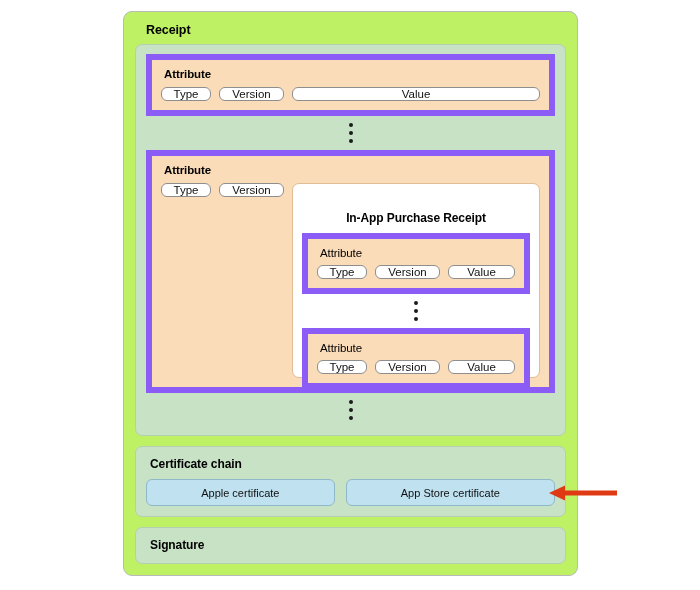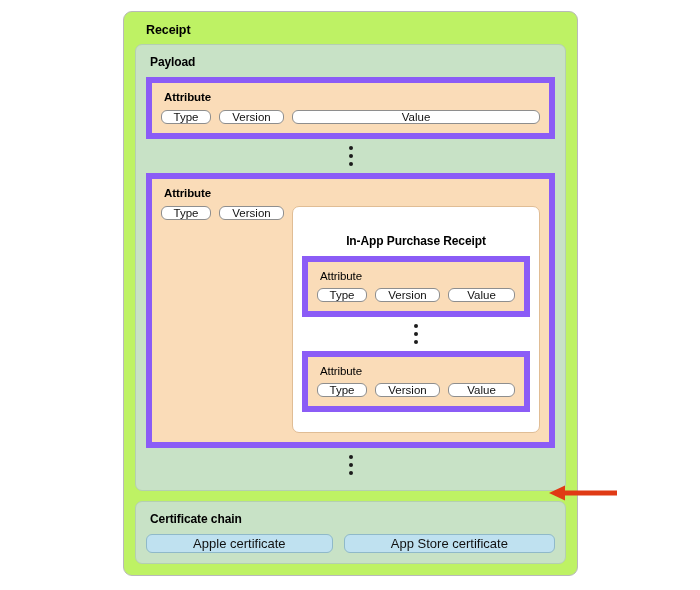--- a/index.html
+++ b/index.html
@@ -163,25 +163,25 @@
   .cert-chain > .section-label { margin: 1px 0 8px 4px; }
   .cert-row {
     display: flex;
     align-items: center;
     gap: 11px;
   }
   .cert-box {
     background: #bfe1f0;
     border: 1px solid #8fb9c9;
     border-radius: 6px;
-    height: 19px;
+    height: 27px;
     display: flex;
     align-items: center;
     justify-content: center;
-    font-size: 13px;
+    font-size: 11px;
     color: #111;
     box-sizing: border-box;
     white-space: nowrap;
     flex: 1 1 auto;
   }
 
   
   .signature {
     padding: 10px 10px 11px 10px;
   }
@@ -199,21 +199,20 @@
 </style>
 </head>
 <body>
 
 <div class="receipt">
 
   <div class="receipt-title">Receipt</div>
 
   <div class="section-green payload" style="flex:1 1 auto; min-height:0;">
 
-    <div class="section-label">Payload</div>
 
     <div class="attr-block">
       <div class="attr-label-bold">Attribute</div>
       <div class="field-row">
         <div class="field field-type">Type</div>
         <div class="field field-version">Version</div>
         <div class="field field-value">Value</div>
       </div>
     </div>
 
@@ -271,17 +270,20 @@
   </div>
 
   <div class="section-green cert-chain" style="margin-top:10px; flex:0 0 auto;">
     <div class="section-label">Certificate chain</div>
     <div class="cert-row">
       <div class="cert-box">Apple certificate</div>
       <div class="cert-box">App Store certificate</div>
     </div>
   </div>
 
+  <div class="section-green signature" style="margin-top:10px; flex:0 0 auto;">
+    <div class="section-label">Signature</div>
+  </div>
 </div>
 
 <svg class="arrow" viewBox="0 0 68 16">
   <polygon points="0,8 16,0.5 16,5.5 68,5.5 68,10.5 16,10.5 16,15.5" fill="#e03a15"></polygon>
 </svg>
 
 </body></html>

